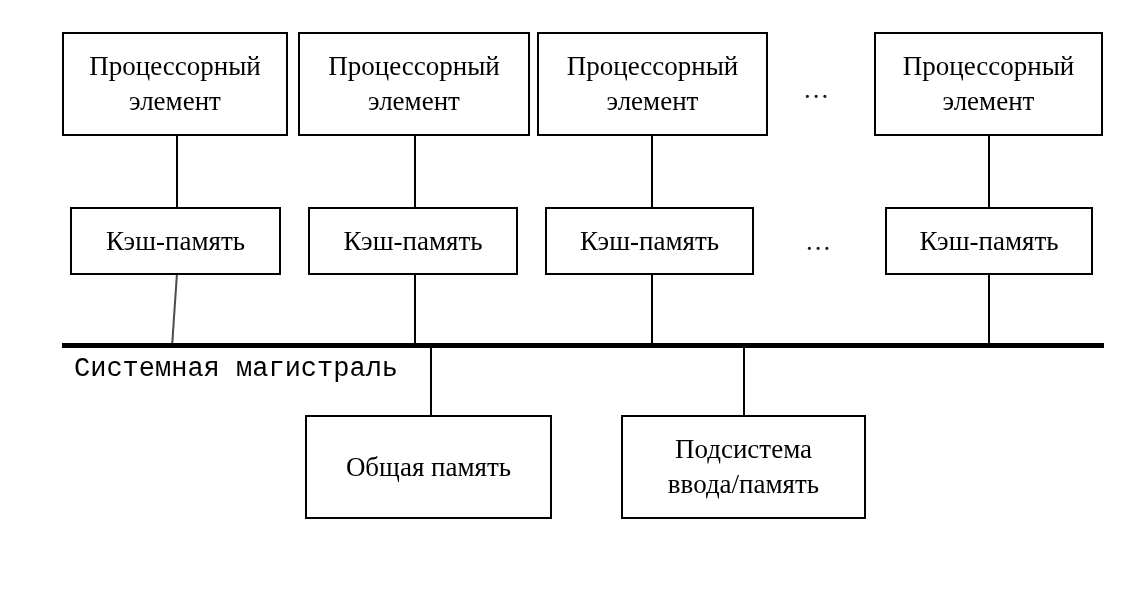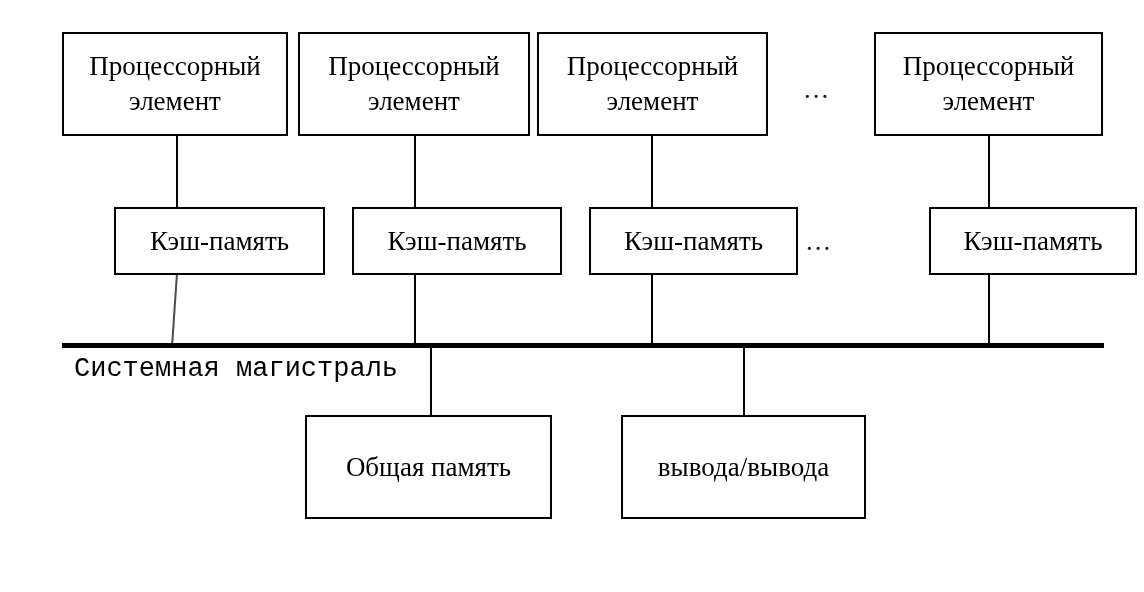--- a/index.html
+++ b/index.html
@@ -28,21 +28,21 @@
     align-items: center;
     justify-content: center;
     text-align: center;
     line-height: 1.28;
     font-size: 27px;
     color: #000000;
     z-index: 3;
   }
   .node .line2 { display: block; }
   .pe-node  { font-size: 27px; }
-  .cache-node { font-size: 27px; margin-left: 44px; }
+  .cache-node { font-size: 27px; }
   .bottom-node { font-size: 27px; }
 
   .vline {
     position: absolute;
     width: 0;
     border-left: 2.5px solid #000000;
     z-index: 1;
   }
   .slant {
     position: absolute;
@@ -132,16 +132,17 @@
   <div class="bus-label" style="left:74px; top:354px;font-family:Liberation Mono, monospace;">Системная магистраль</div>
 
   <div class="vline" style="left:430px; top:347px; height:70px;"></div>
   <div class="vline" style="left:743px; top:347px; height:70px;"></div>
 
   <div class="node bottom-node" style="left:305px; top:415px; width:247px; height:104px;text-align:center;">
     <span>Общая память</span>
   </div>
 
   <div class="node bottom-node" style="left:621px; top:415px; width:245px; height:104px;">
-    <span class="line2">вывода/вывода</span>
+    <span>Подсистема</span>
+    <span class="line2">ввода/память</span>
   </div>
 
 </div>
 
 </body></html>

